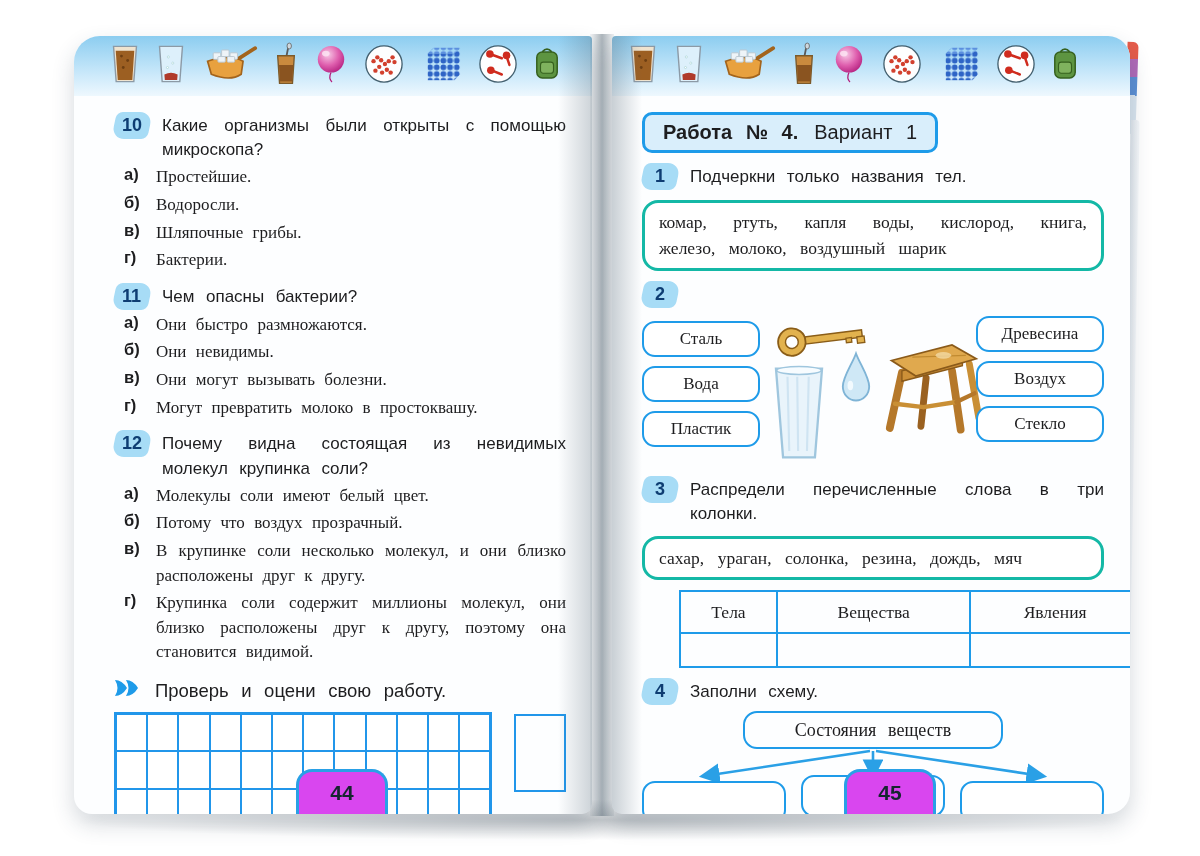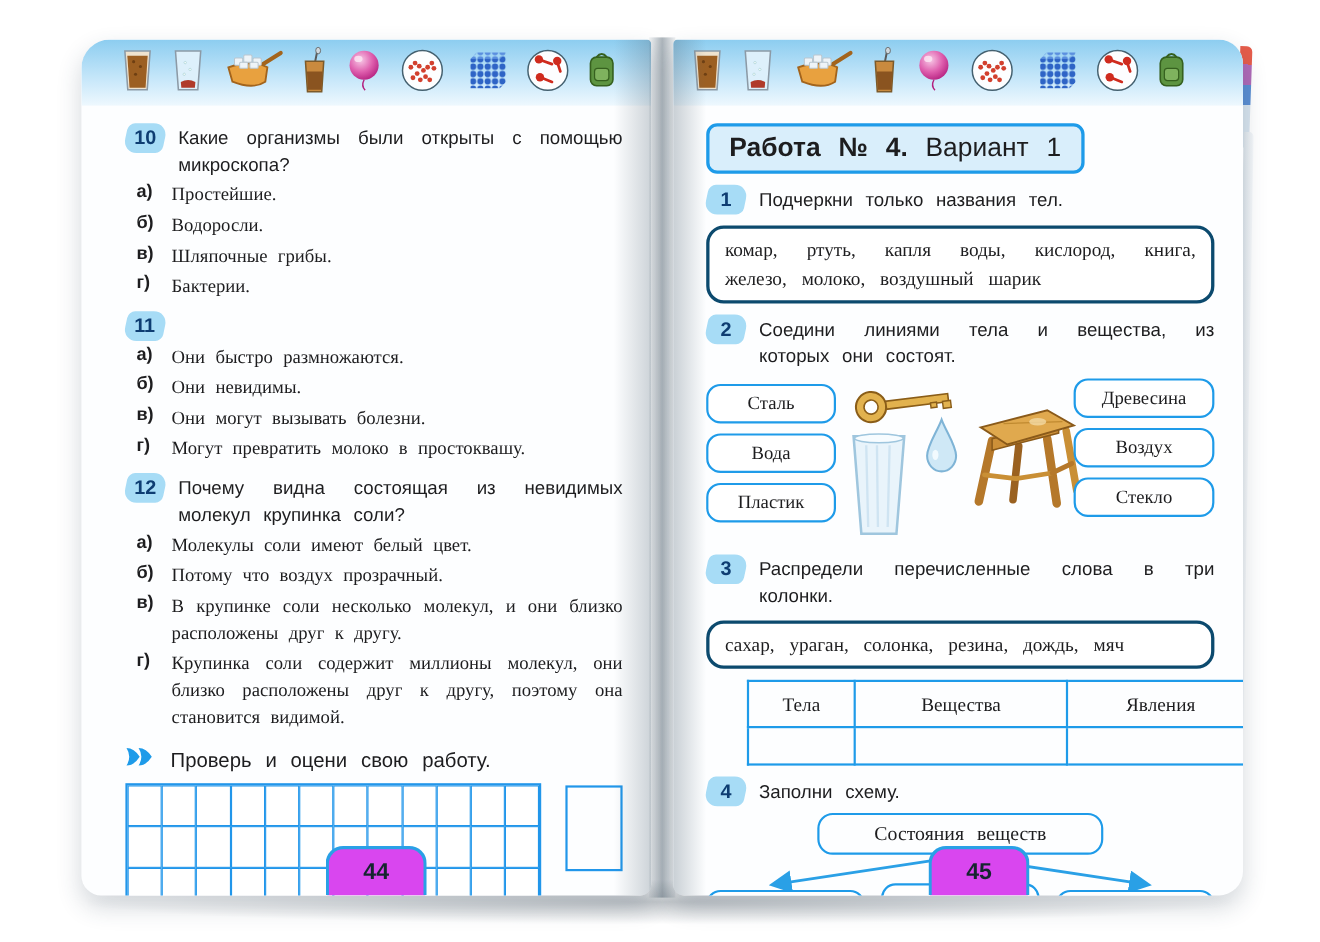--- a/index.html
+++ b/index.html
@@ -52,23 +52,23 @@
     border:2.5px solid #2196ea;background:#fff;}
   .score-grid .cell{border:1.2px solid #2196ea;}
   .bonus{width:54px;height:74px;border:2.5px solid #2196ea;margin-left:22px;margin-top:2px;}
   .tab{position:absolute;bottom:0;width:86px;height:42px;background:#d946ef;
     border:3px solid #29a0e6;border-bottom:none;border-radius:16px 16px 0 0;
     display:flex;align-items:center;justify-content:center;font-weight:bold;font-size:21px;color:#15252f;}
   .page-left .tab{left:222px;}
   .page-right .tab{left:232px;}
   
   .title-box{display:inline-block;margin:12px 0 0 0;background:#d9eefb;border:3px solid #1e9be9;
-    border-radius:10px;padding:6px 18px;font-size:24px;word-spacing:.40em;}
+    border-radius:10px;padding:6px 18px;font-size:20px;word-spacing:.40em;}
   .title-box b{margin-right:16px;}
-  .wordbox{border:3px solid #0c4a6e;border-radius:16px;background:#fff;
+  .wordbox{border:3px solid #14b8a6;border-radius:16px;background:#fff;
     padding:6px 14px;font-family:"Liberation Serif",serif;font-size:17.5px;
     line-height:1.5;word-spacing:.52em;text-align:justify;margin-top:10px;}
   .match{position:relative;height:150px;margin-top:8px;}
   .match-col{position:absolute;display:flex;flex-direction:column;gap:9px;text-align:center;}
   .col-left{left:0;top:5px;width:118px;}
   .col-right{right:0;top:0;width:128px;}
   .cbox{border:2.5px solid #1e9be9;border-radius:13px;height:32px;background:#fff;
     display:flex;align-items:center;justify-content:center;
     font-family:"Liberation Serif",serif;font-size:17px;}
   .pic{position:absolute;}
@@ -230,20 +230,21 @@
         </div>
       <div class="opt">
           <b class="olet">г)</b>
           <span class="otext">Бактерии.</span>
         </div>
     </div>
 
     <div>
       <div class="q-head">
         <span class="badge"><i>11</i></span>
+        <p class="qtext">Чем опасны бактерии?</p>
       </div>
       <div class="opt">
           <b class="olet">а)</b>
           <span class="otext">Они быстро размножаются.</span>
         </div>
       <div class="opt">
           <b class="olet">б)</b>
           <span class="otext">Они невидимы.</span>
         </div>
       <div class="opt">
@@ -463,21 +464,20 @@
     
     <div class="q-head">
       <span class="badge"><i>1</i></span>
       <p class="qtext">Подчеркни только названия тел.</p>
     </div>
     <div class="wordbox"><span>комар, ртуть, капля воды, кислород, книга, железо, молоко, воздушный шарик</span></div>
 
     
     <div class="q-head">
       <span class="badge"><i>2</i></span>
-      <p class="qtext">Соедини линиями тела и вещества, из которых они состоят.</p>
     </div>
     <div class="match">
       <div class="match-col col-left">
         <div class="cbox">
             <span>Сталь</span>
           </div>
         <div class="cbox">
             <span>Вода</span>
           </div>
         <div class="cbox">

